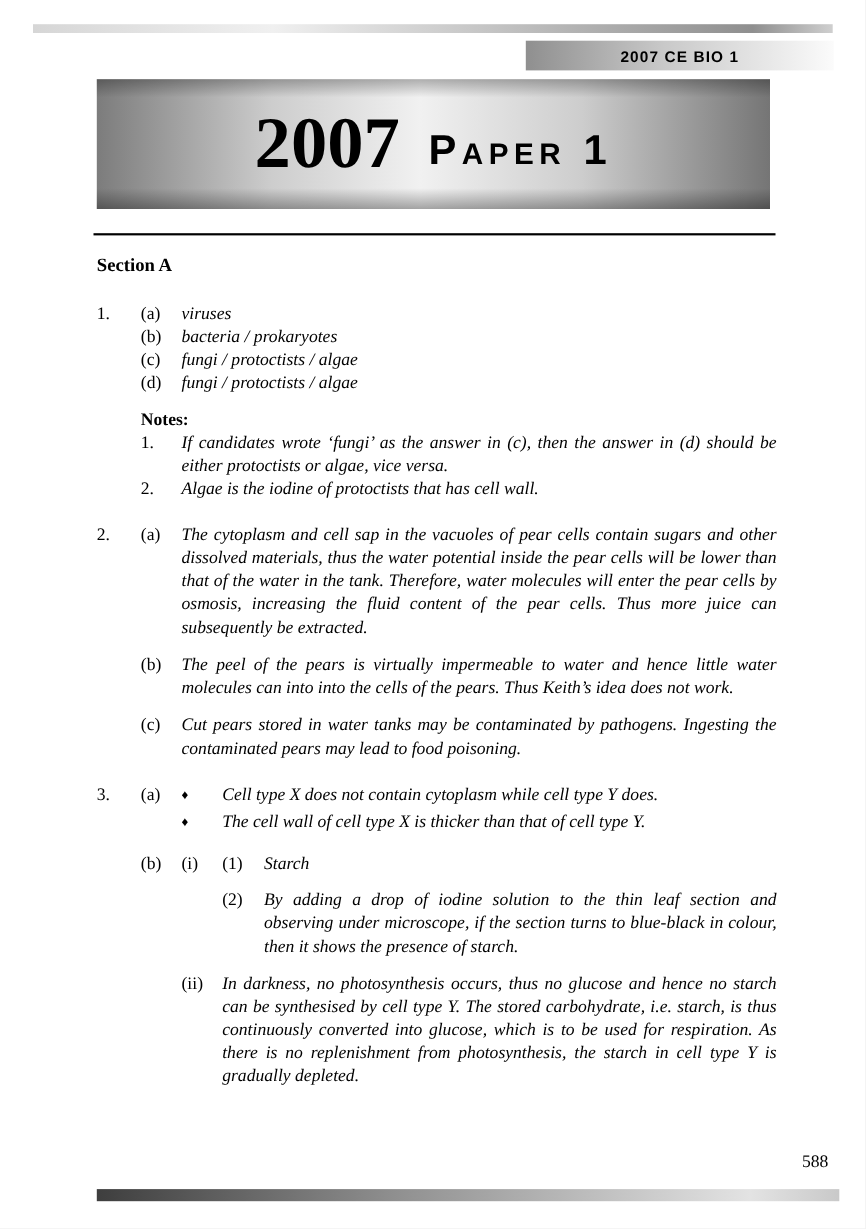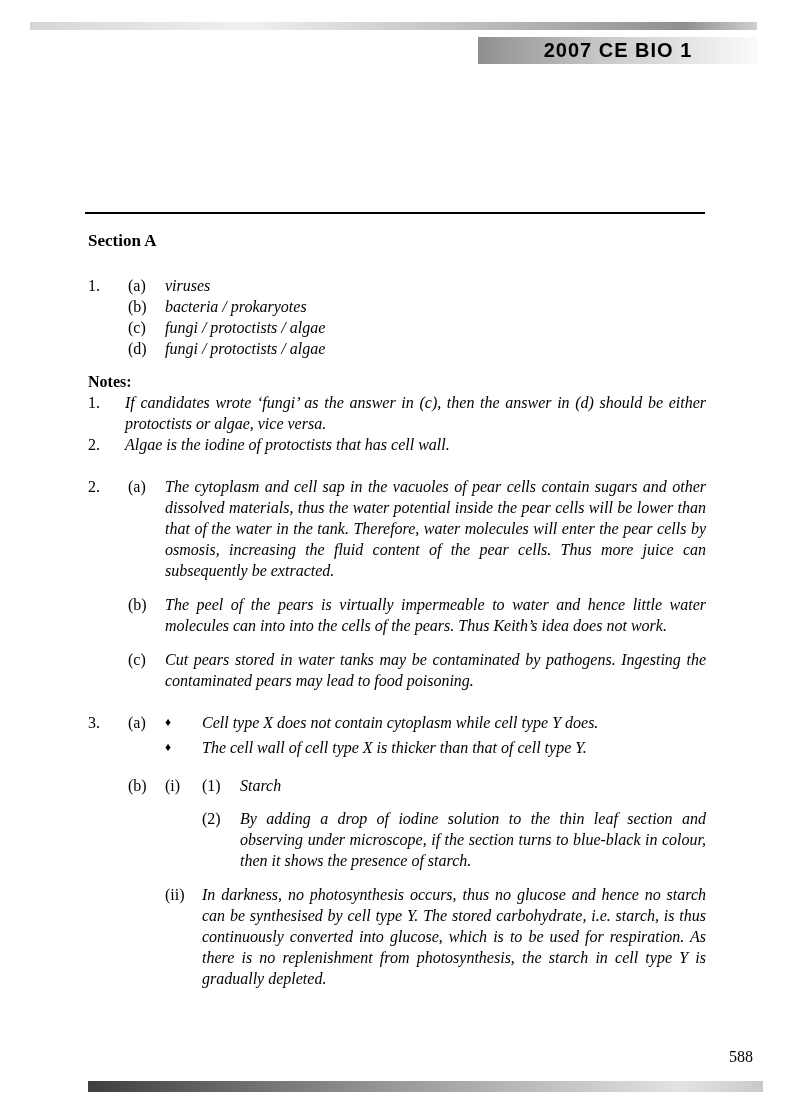--- a/index.html
+++ b/index.html
@@ -28,21 +28,21 @@
   .badge {
     position: absolute;
     top: 37px; left: 478px;
     width: 280px; height: 27px;
     display: flex; align-items: center; justify-content: center;
     background: linear-gradient(90deg, #8f8f8f 0%, #c9c9c9 45%, #fbfbfb 100%);
   }
   .badge-text {
     font-family: "Liberation Sans", sans-serif;
     font-weight: bold;
-    font-size: 20px;
+    font-size: 14px;
     letter-spacing: 1px;
     color: #000;
   }
 
   
   .banner {
     position: absolute;
     top: 72px; left: 88px;
     width: 612px; height: 118px;
     display: flex; align-items: center; justify-content: center;
@@ -101,21 +101,21 @@
   .just { text-align: justify; }
 
   .q { margin-bottom: 21px; }
   .part { margin-bottom: 13px; }
   .part:last-child { margin-bottom: 0; }
   .bullet-row { margin-bottom: 4px; }
   .item { margin-bottom: 12px; }
   .item:last-child { margin-bottom: 0; }
   .gap-above { margin-top: 13px; }
 
-  .notes { margin-top: 12px; }
+  .notes { margin-left: 40px; margin-top: 12px; }
   .notes-title { font-weight: bold; }
 
   .page-number {
     position: absolute;
     top: 1048px; right: 34px;
     font-size: 16px;
   }
   .bottom-bar {
     position: absolute;
     top: 1081px; left: 88px;
@@ -127,20 +127,24 @@
 <body>
 
 <div class="page">
 
   <div class="top-strip"></div>
 
   <div class="badge">
     <span class="badge-text">2007 CE BIO 1</span>
   </div>
 
+  <div class="banner">
+    <span class="banner-year">2007</span>
+    <span class="banner-paper">Paper 1</span>
+  </div>
 
   <div class="rule"></div>
 
   <div class="content">
 
     <div class="section-title">Section A</div>
 
     <div class="q">
       <div class="row">
         <span class="qnum">1.</span>

